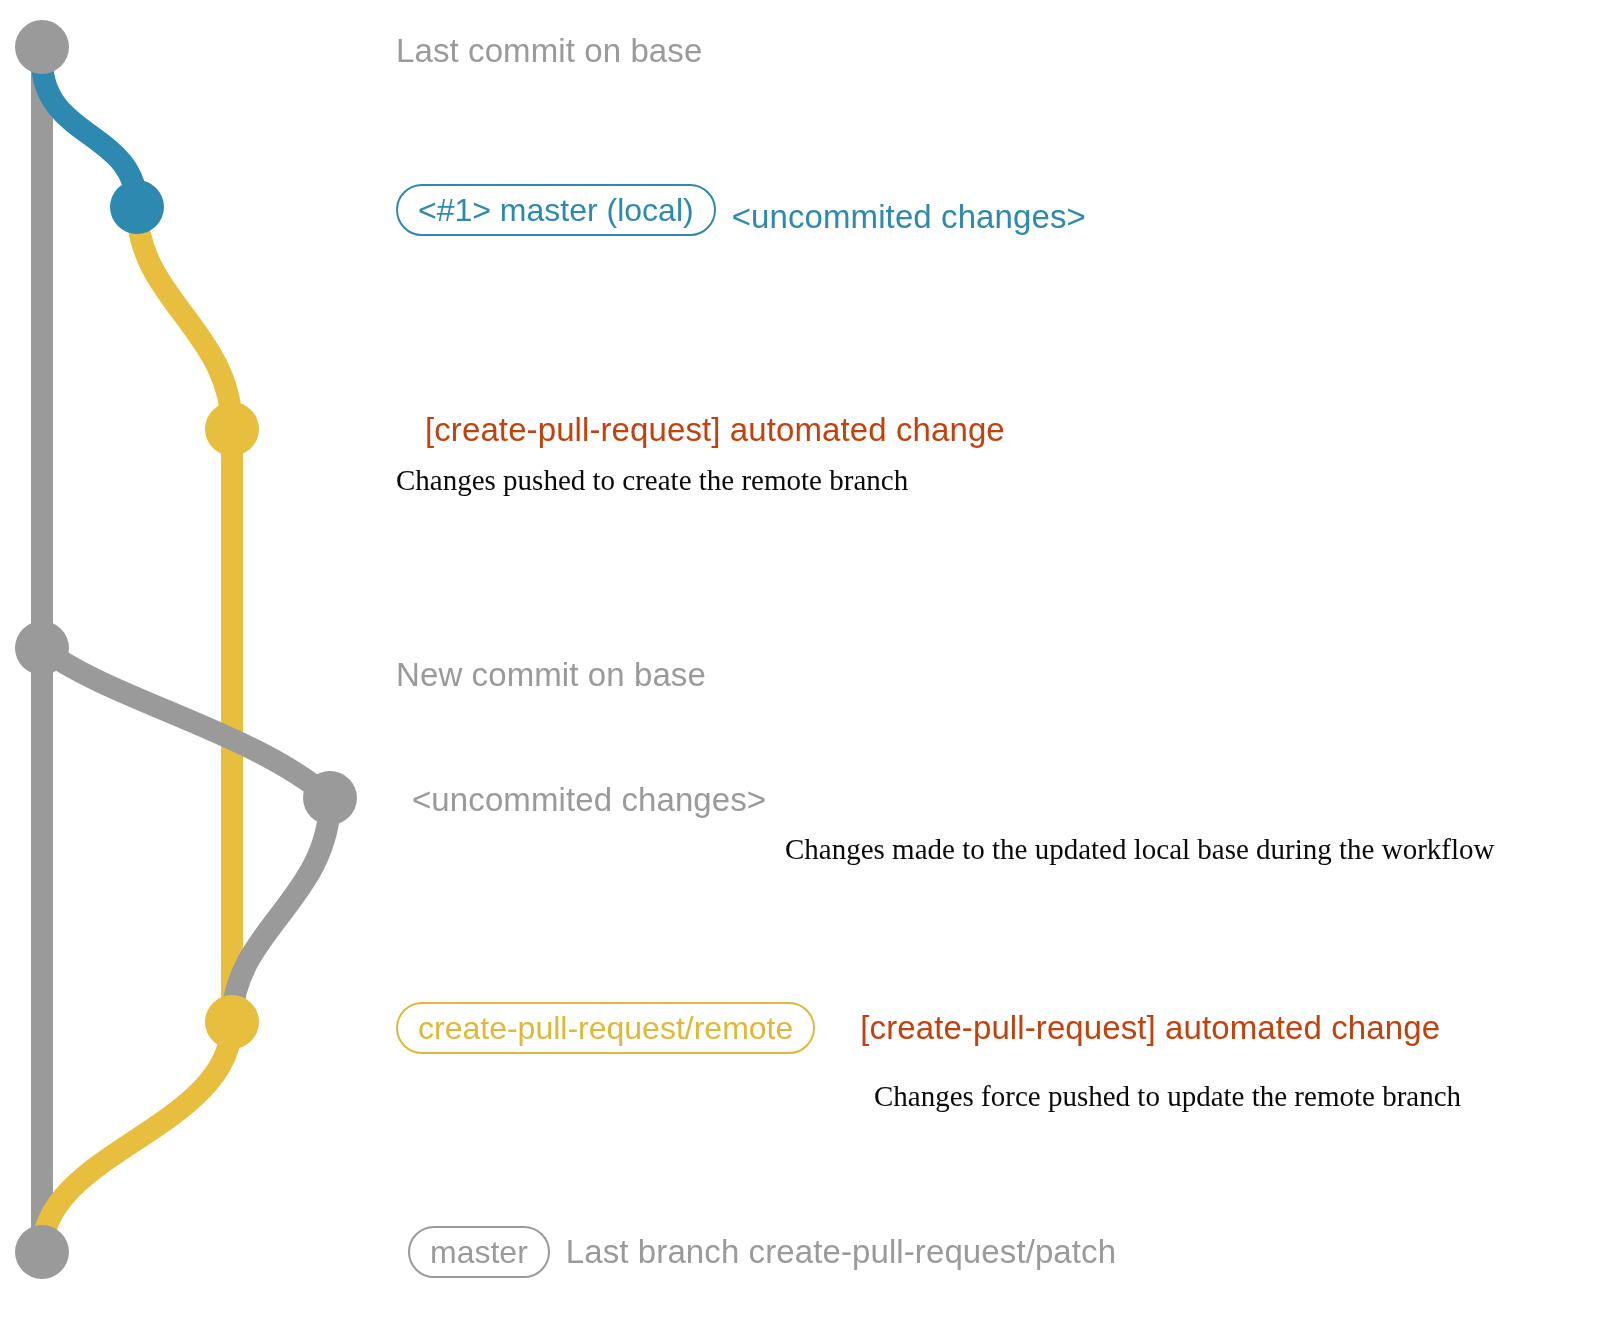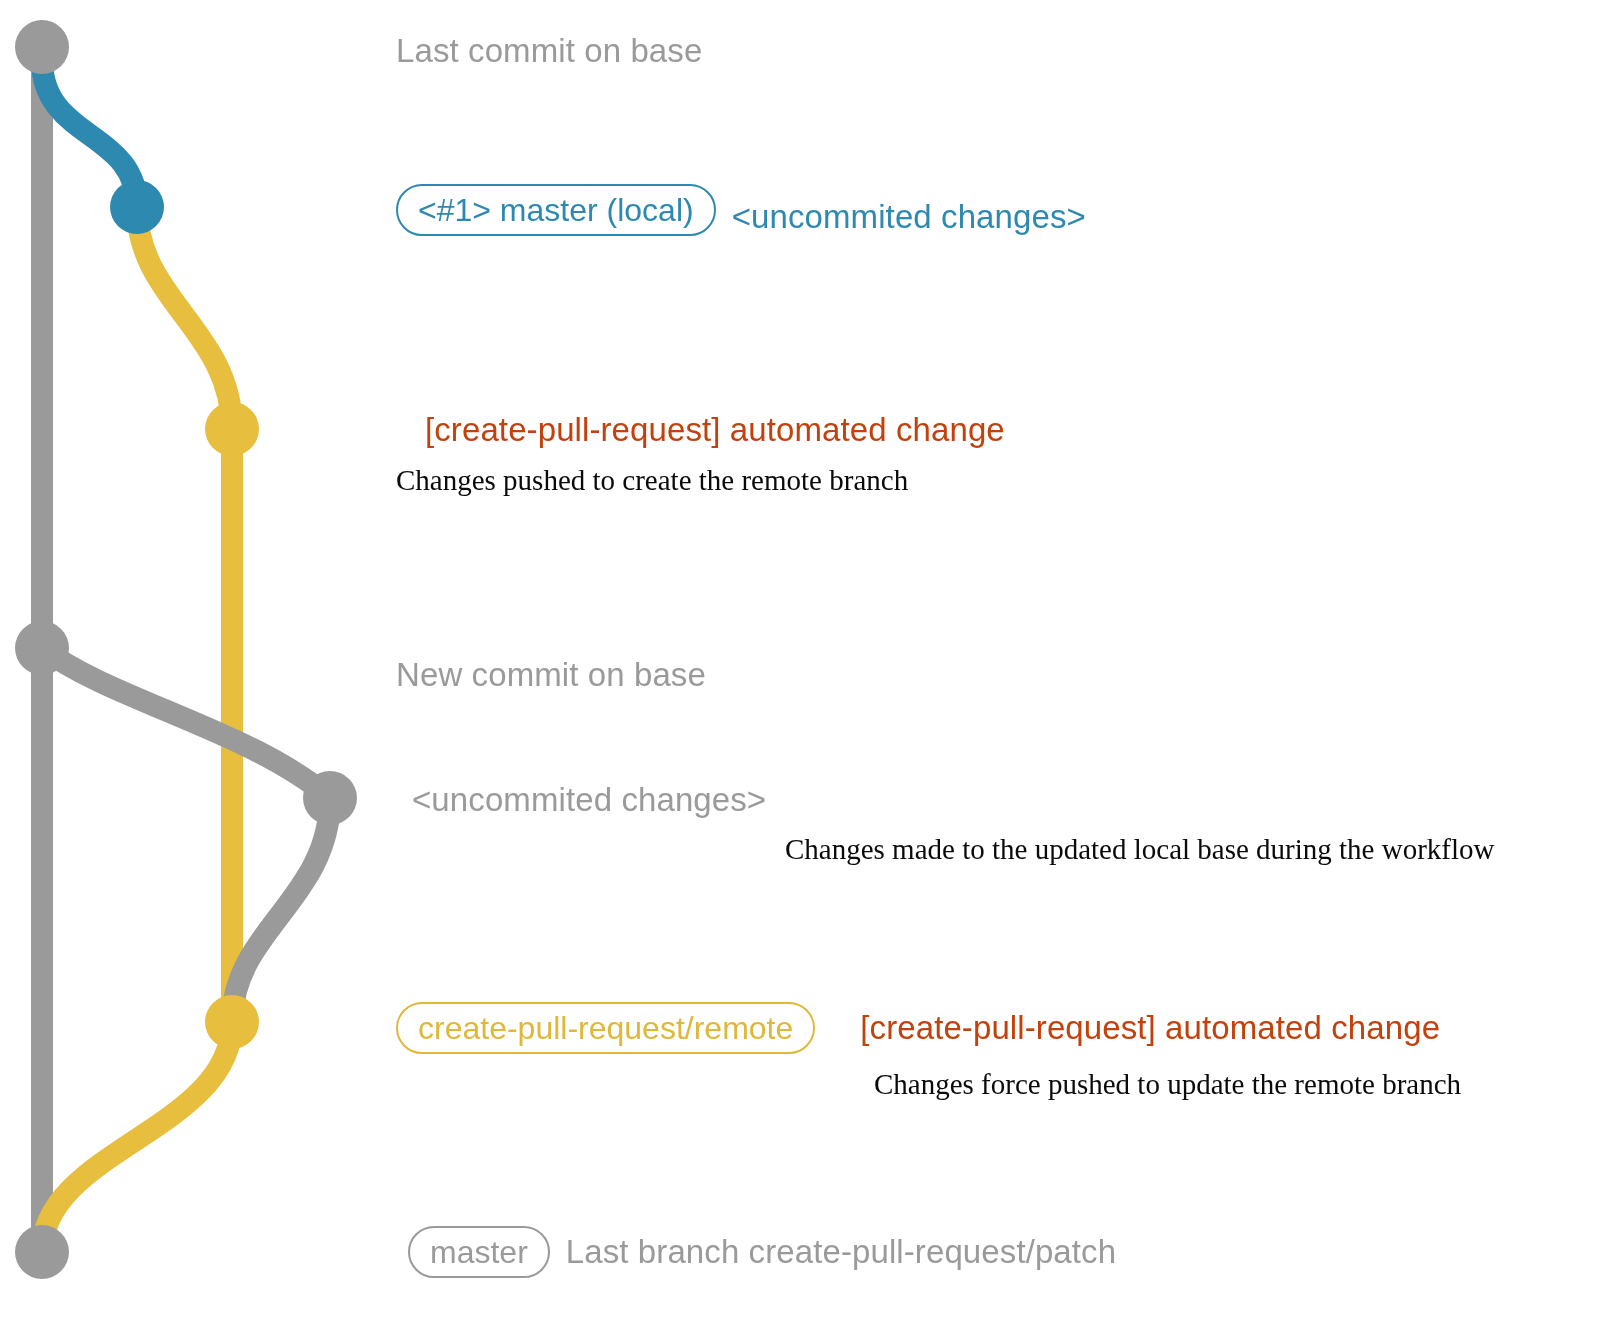--- a/index.html
+++ b/index.html
@@ -131,21 +131,21 @@
     </div>
     <div class="desc" style="margin-top:14px; margin-left:389px;">Changes made to the updated local base during the workflow</div>
   </div>
 
   <div class="row-stack" style="left:396px; top:1002px;">
     <div style="display:flex; align-items:center;">
       <span class="badge gold">create-pull-request/remote</span>
       <span class="badge-gap"></span>
       <span class="headline gold">[create-pull-request] automated change</span>
     </div>
-    <div class="desc" style="margin-top:14px; margin-left:478px;text-align:center;">Changes force pushed to update the remote branch</div>
+    <div class="desc" style="margin-top:26px; margin-left:478px;text-align:center;">Changes force pushed to update the remote branch</div>
   </div>
 
   <div class="row" style="left:408px; top:1226px;">
     <span class="badge gray">master</span>
     <span class="badge-gap"></span>
     <span class="headline gray">Last branch create-pull-request/patch</span>
   </div>
 
 </div>
 

